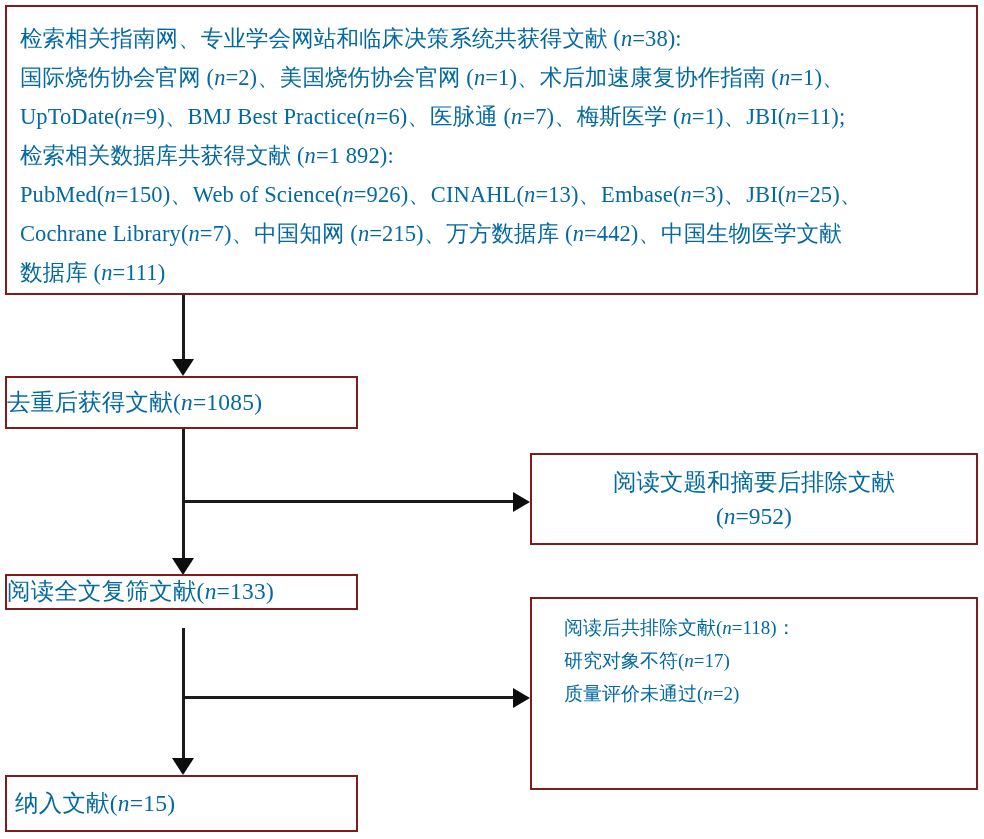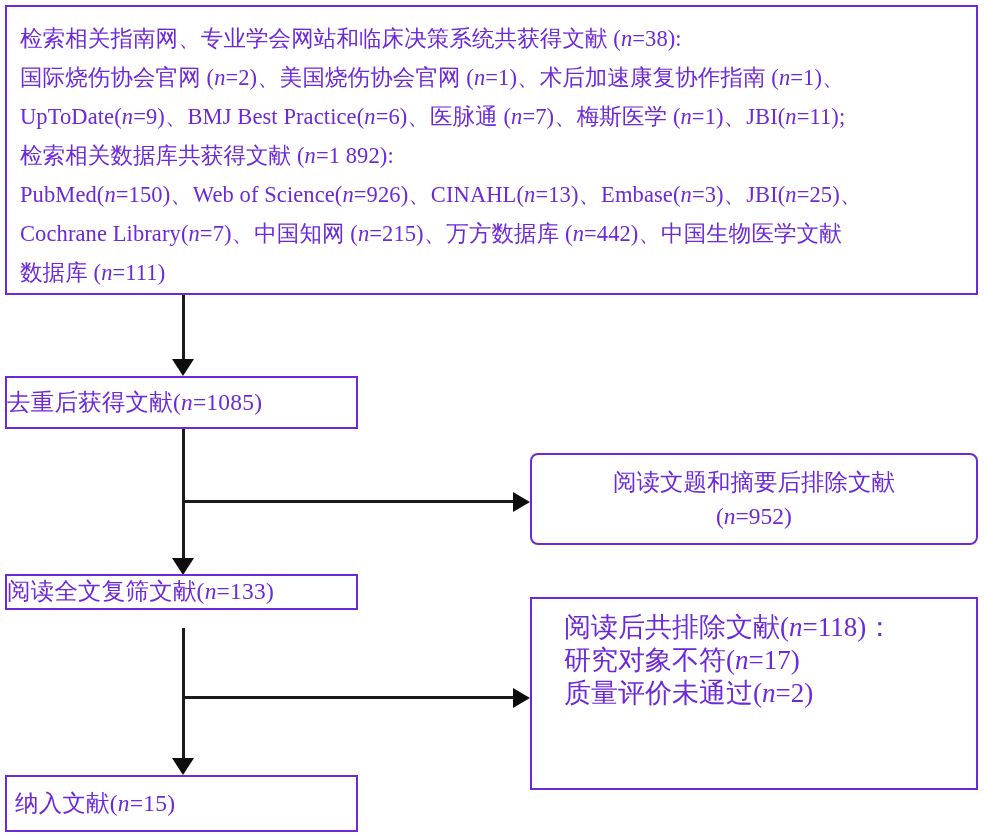--- a/index.html
+++ b/index.html
@@ -15,23 +15,23 @@
     background: #ffffff;
     font-family: "Liberation Serif", "DejaVu Serif", serif;
     color: #3a3a3a;
     overflow: hidden;
   }
 
   
   .box {
     position: absolute;
     box-sizing: border-box;
-    border: 2px solid #6d28d9;
+    border: 2px solid #7f1d1d;
     background: #ffffff;
-    color: #6d28d9;
+    color: #0369a1;
   }
 
   
   #box-sources {
     left: 5px;
     top: 5px;
     width: 973px;
     height: 290px;
     padding: 12px 14px 0 13px;
   }
@@ -63,35 +63,34 @@
   .right-box {
     left: 530px;
     width: 448px;
   }
   #box-excl-title {
     top: 453px;
     height: 92px;
     display: flex;
     align-items: center;
     justify-content: center;
-    border-radius: 8px;
   }
   #box-excl-title .txt {
     font-size: 23.5px;
     line-height: 34px;
     text-align: center;
     white-space: nowrap;
   }
   #box-excl-reasons {
     top: 597px;
     height: 193px;
     padding: 12px 0 0 32px;
   }
   #box-excl-reasons .line {
-    font-size: 27px;
+    font-size: 19px;
     line-height: 33px;
     white-space: nowrap;
   }
 
   
   .vline {
     position: absolute;
     width: 3px;
     background: #1b1b1b;
   }

